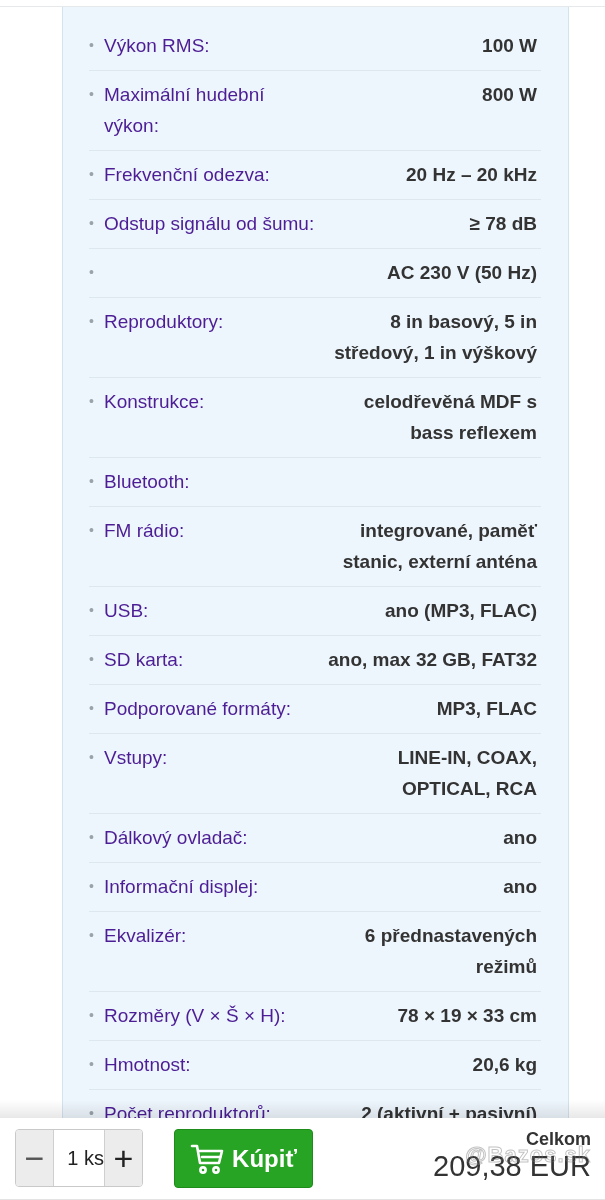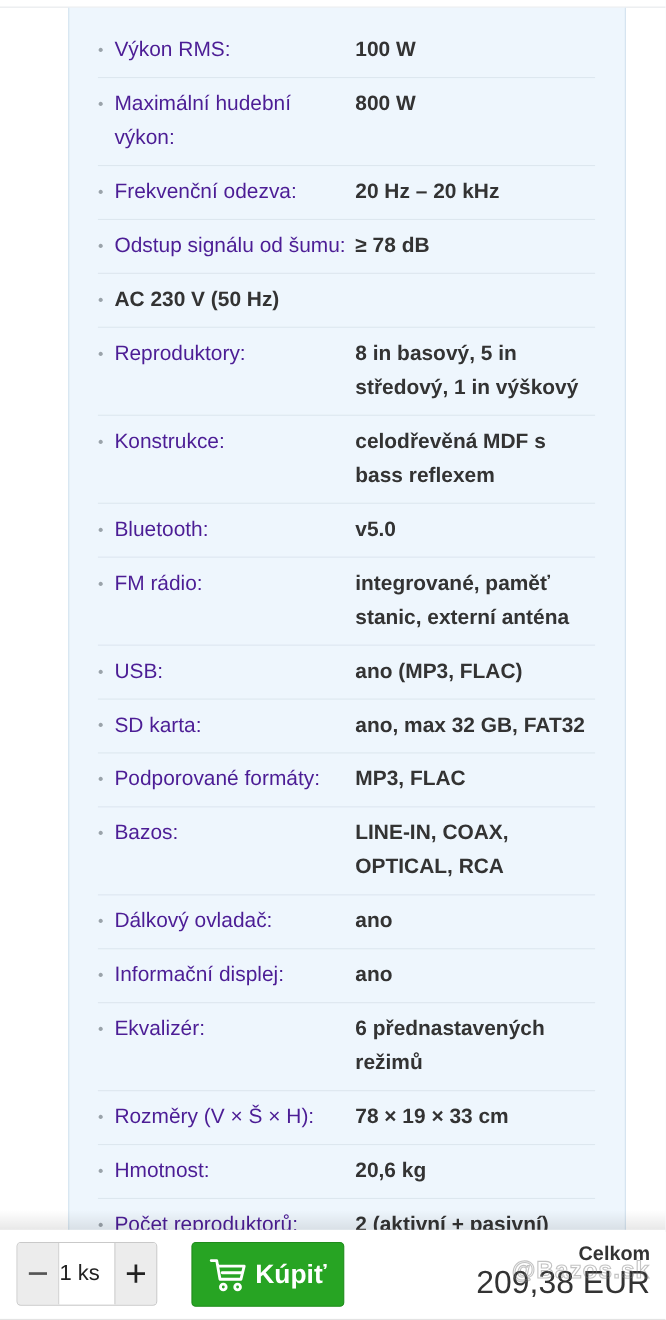--- a/index.html
+++ b/index.html
@@ -31,21 +31,21 @@
     }
     .spec-row:last-child { border-bottom: none; }
     .bullet {
       width: 15px; flex: 0 0 15px; color: #9aa3aa; font-size: 14px;
       line-height: 31px; text-align: left;
     }
     .spec-label {
       width: 219px; flex: 0 0 219px; color: #4c1d95; font-weight: normal;
     }
     .spec-value {
-      flex: 1 1 auto; color: #333; font-weight: bold; padding-right: 4px;
+      flex: 1 1 auto; color: #333; font-weight: bold; padding-right: 4px; text-align: right;
     }
     .bottom-shade {
       position: absolute; left: 0; top: 1100px; width: 605px; height: 20px;
       background: linear-gradient(to bottom, rgba(0,0,0,0), rgba(0,0,0,0.10));
     }
     .buybar {
       position: absolute; left: 0; top: 1118px; width: 605px; height: 82px;
       background: #ffffff;
       border-bottom: 1px solid #e3e3e3;
     }
@@ -57,21 +57,21 @@
     .qty-btn {
       width: 38px; height: 100%; background: #ececec; display: flex;
       align-items: center; justify-content: center; color: #222;
       font-size: 34px; font-weight: normal; cursor: pointer;
     }
     .qty-minus { border-right: 1px solid #cfcfcf; color: #555; }
     .qty-plus { border-left: 1px solid #cfcfcf; }
     .qty-input {
       width: 50px; height: 100%; border: none; outline: none;
       font-family: "Liberation Sans", sans-serif; font-size: 20px;
-      text-align: left; color: #222; background: #fff; padding: 0;
+      text-align: right; color: #222; background: #fff; padding: 0;
     }
     .buy-btn {
       position: absolute; left: 174px; top: 11px; width: 139px; height: 59px;
       background: #27a423; border: 1px solid #1e8c1b; border-radius: 4px;
       display: flex; align-items: center; justify-content: center; gap: 6px;
       color: #fff; cursor: pointer;
     }
     .buy-btn .cart { width: 36px; height: 36px; }
     .buy-label { font-size: 24px; font-weight: bold; color: #fff; }
     .total {
@@ -124,21 +124,20 @@
       <span class="spec-value">8 in basový, 5 in středový, 1 in výškový</span>
     </li>
   <li class="spec-row">
       <span class="bullet">•</span>
       <span class="spec-label">Konstrukce:</span>
       <span class="spec-value">celodřevěná MDF s bass reflexem</span>
     </li>
   <li class="spec-row">
       <span class="bullet">•</span>
       <span class="spec-label">Bluetooth:</span>
-      <span class="spec-value">v5.0</span>
     </li>
   <li class="spec-row">
       <span class="bullet">•</span>
       <span class="spec-label">FM rádio:</span>
       <span class="spec-value">integrované, paměť stanic, externí anténa</span>
     </li>
   <li class="spec-row">
       <span class="bullet">•</span>
       <span class="spec-label">USB:</span>
       <span class="spec-value">ano (MP3, FLAC)</span>
@@ -148,21 +147,21 @@
       <span class="spec-label">SD karta:</span>
       <span class="spec-value">ano, max 32 GB, FAT32</span>
     </li>
   <li class="spec-row">
       <span class="bullet">•</span>
       <span class="spec-label">Podporované formáty:</span>
       <span class="spec-value">MP3, FLAC</span>
     </li>
   <li class="spec-row">
       <span class="bullet">•</span>
-      <span class="spec-label">Bazos:</span>
+      <span class="spec-label">Vstupy:</span>
       <span class="spec-value">LINE-IN, COAX, OPTICAL, RCA</span>
     </li>
   <li class="spec-row">
       <span class="bullet">•</span>
       <span class="spec-label">Dálkový ovladač:</span>
       <span class="spec-value">ano</span>
     </li>
   <li class="spec-row">
       <span class="bullet">•</span>
       <span class="spec-label">Informační displej:</span>

